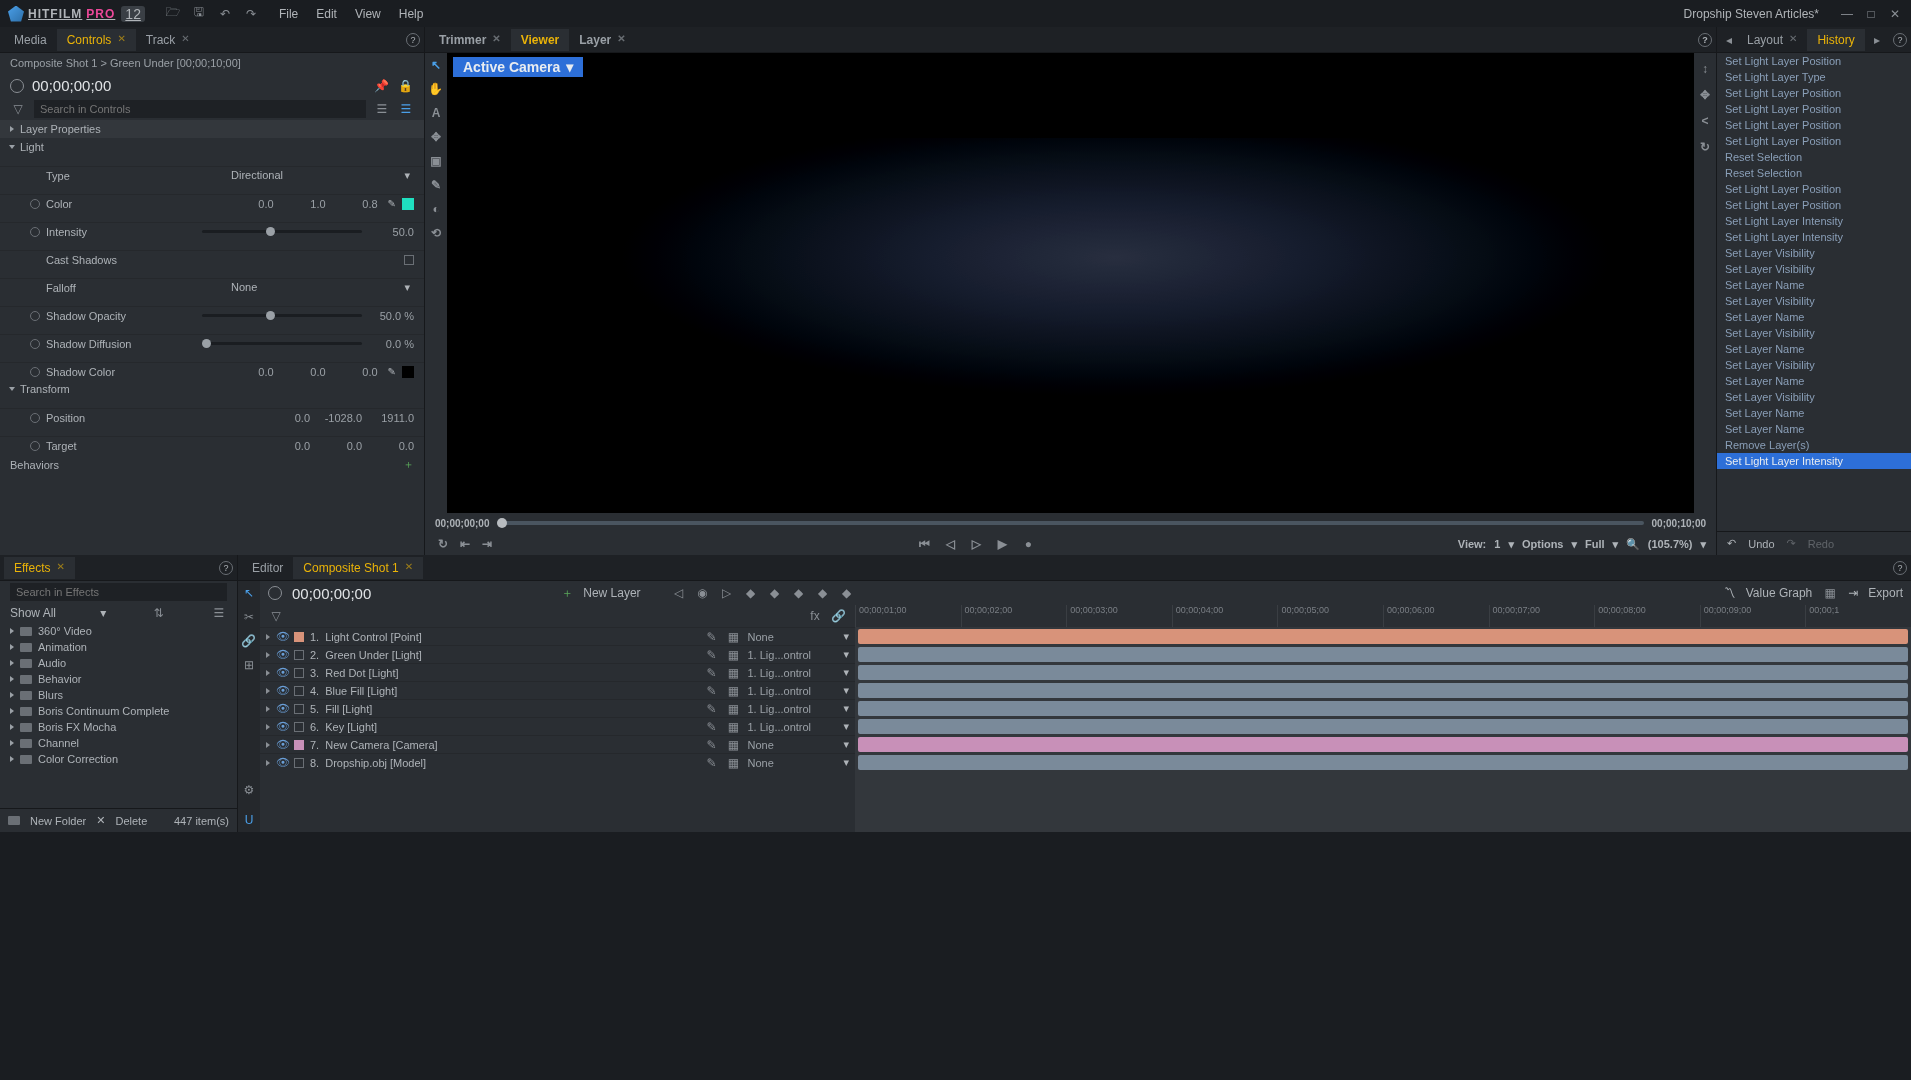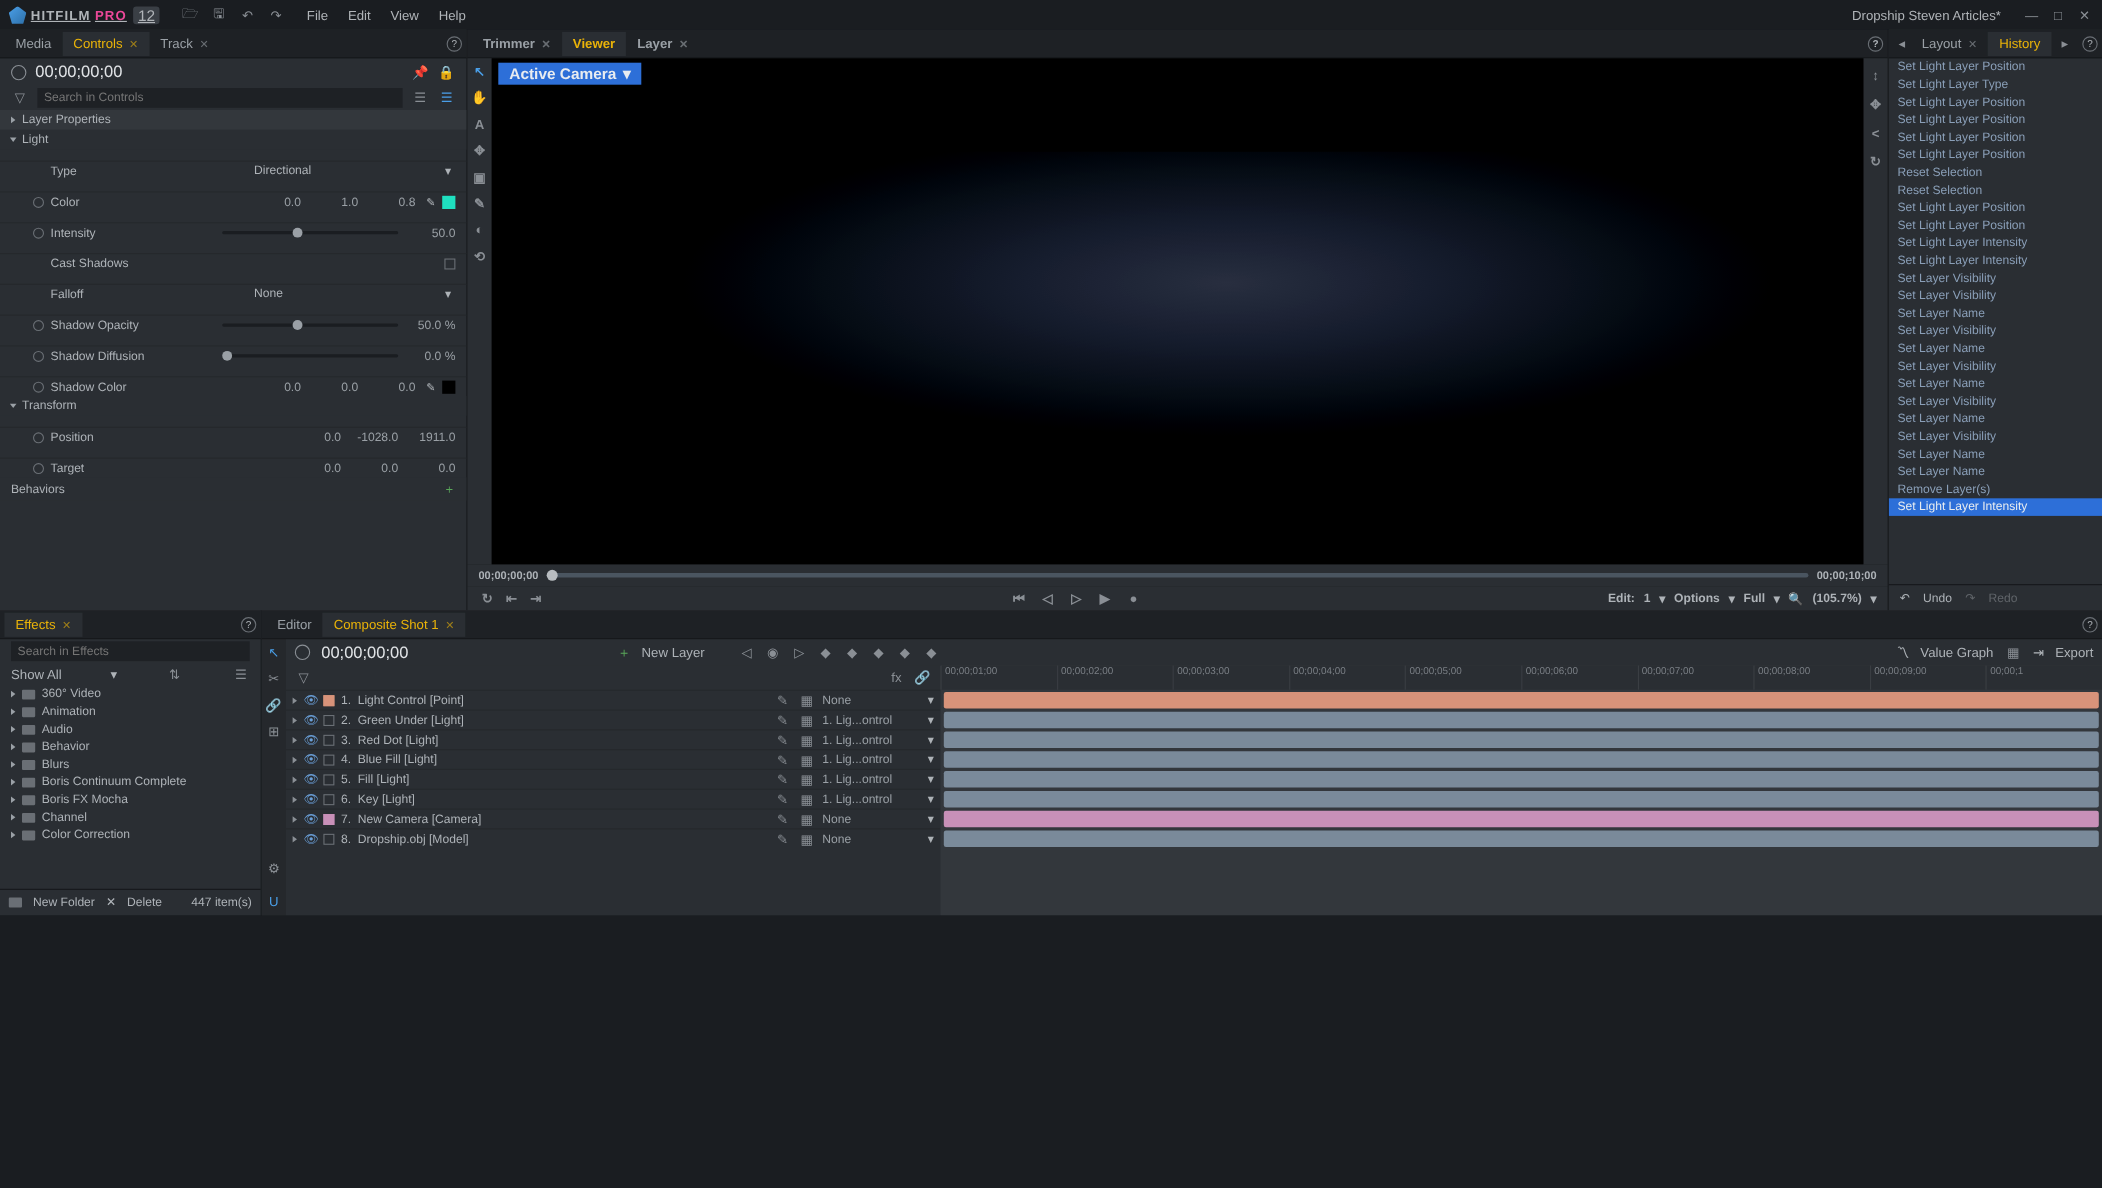--- a/index.html
+++ b/index.html
@@ -19,21 +19,21 @@
 .window-controls { display: flex; gap: 8px; }
 
 
 .main-row { display: flex; height: 528px; }
 .controls-panel { width: 425px; background: #2a2e33; display: flex; flex-direction: column; border-right: 1px solid #16181b; }
 .viewer-panel { flex: 1; background: #1a1d21; display: flex; flex-direction: column; border-right: 1px solid #16181b; font-weight: bold; }
 .history-panel { width: 194px; background: #2a2e33; display: flex; flex-direction: column; }
 
 
 .tabbar { height: 26px; background: #1e2125; display: flex; align-items: center; padding: 0 4px; border-bottom: 1px solid #16181b; position: relative; }
-.tab { padding: 4px 10px; display: flex; align-items: flex-end; gap: 6px; color: #9aa0a6; cursor: pointer; }
+.tab { padding: 4px 10px; display: flex; align-items: flex-start; gap: 6px; color: #9aa0a6; cursor: pointer; }
 .tab.active { background: #2a2e33; color: #eab308; }
 .tab-close { font-size: 10px; opacity: 0.6; }
 .tabbar-right { margin-left: auto; display: flex; gap: 8px; align-items: center; }
 .help-icon { width: 14px; height: 14px; border: 1px solid #6a6f75; border-radius: 50%; display: flex; align-items: center; justify-content: center; font-size: 9px; }
 
 
 .breadcrumb { padding: 4px 10px; color: #9aa0a6; font-size: 11px; background: #2a2e33; }
 
 
 .timecode-row { display: flex; align-items: center; padding: 4px 10px; gap: 8px; }
@@ -147,20 +147,21 @@
           <span class="tab-close">✕</span>
         </div>
       <div class="tab">
           <span>Track</span>
           <span class="tab-close">✕</span>
         </div>
       <div class="tabbar-right">
           <span class="help-icon">?</span>
         </div>
     </div>
+    <div class="breadcrumb">Composite Shot 1 &gt; Green Under [00;00;10;00]</div>
     <div class="timecode-row">
       <span class="clock-icon"></span>
       <span class="timecode-big">00;00;00;00</span>
       <span style="margin-left:auto" class="tool-btn">📌</span>
       <span class="tool-btn">🔒</span>
     </div>
     <div class="search-row">
       <span class="tool-btn">▽</span>
       <input class="search-input" placeholder="Search in Controls" style="">
       <span class="tool-btn">☰</span>
@@ -318,21 +319,21 @@
       <span class="tool-btn">⇤</span>
       <span class="tool-btn">⇥</span>
       <div class="pc-center">
         <span class="tool-btn">⏮</span>
         <span class="tool-btn">◁</span>
         <span class="tool-btn">▷</span>
         <span class="tool-btn">▶</span>
         <span class="tool-btn">●</span>
       </div>
       <div class="pc-right">
-        <span>Edit:</span>
+        <span>View:</span>
         <span>1</span>
           <span>▾</span>
         <span>Options</span>
           <span>▾</span>
         <span>Full</span>
           <span>▾</span>
         <span>🔍</span>
         <span>(105.7%)</span>
           <span>▾</span>
       </div>

